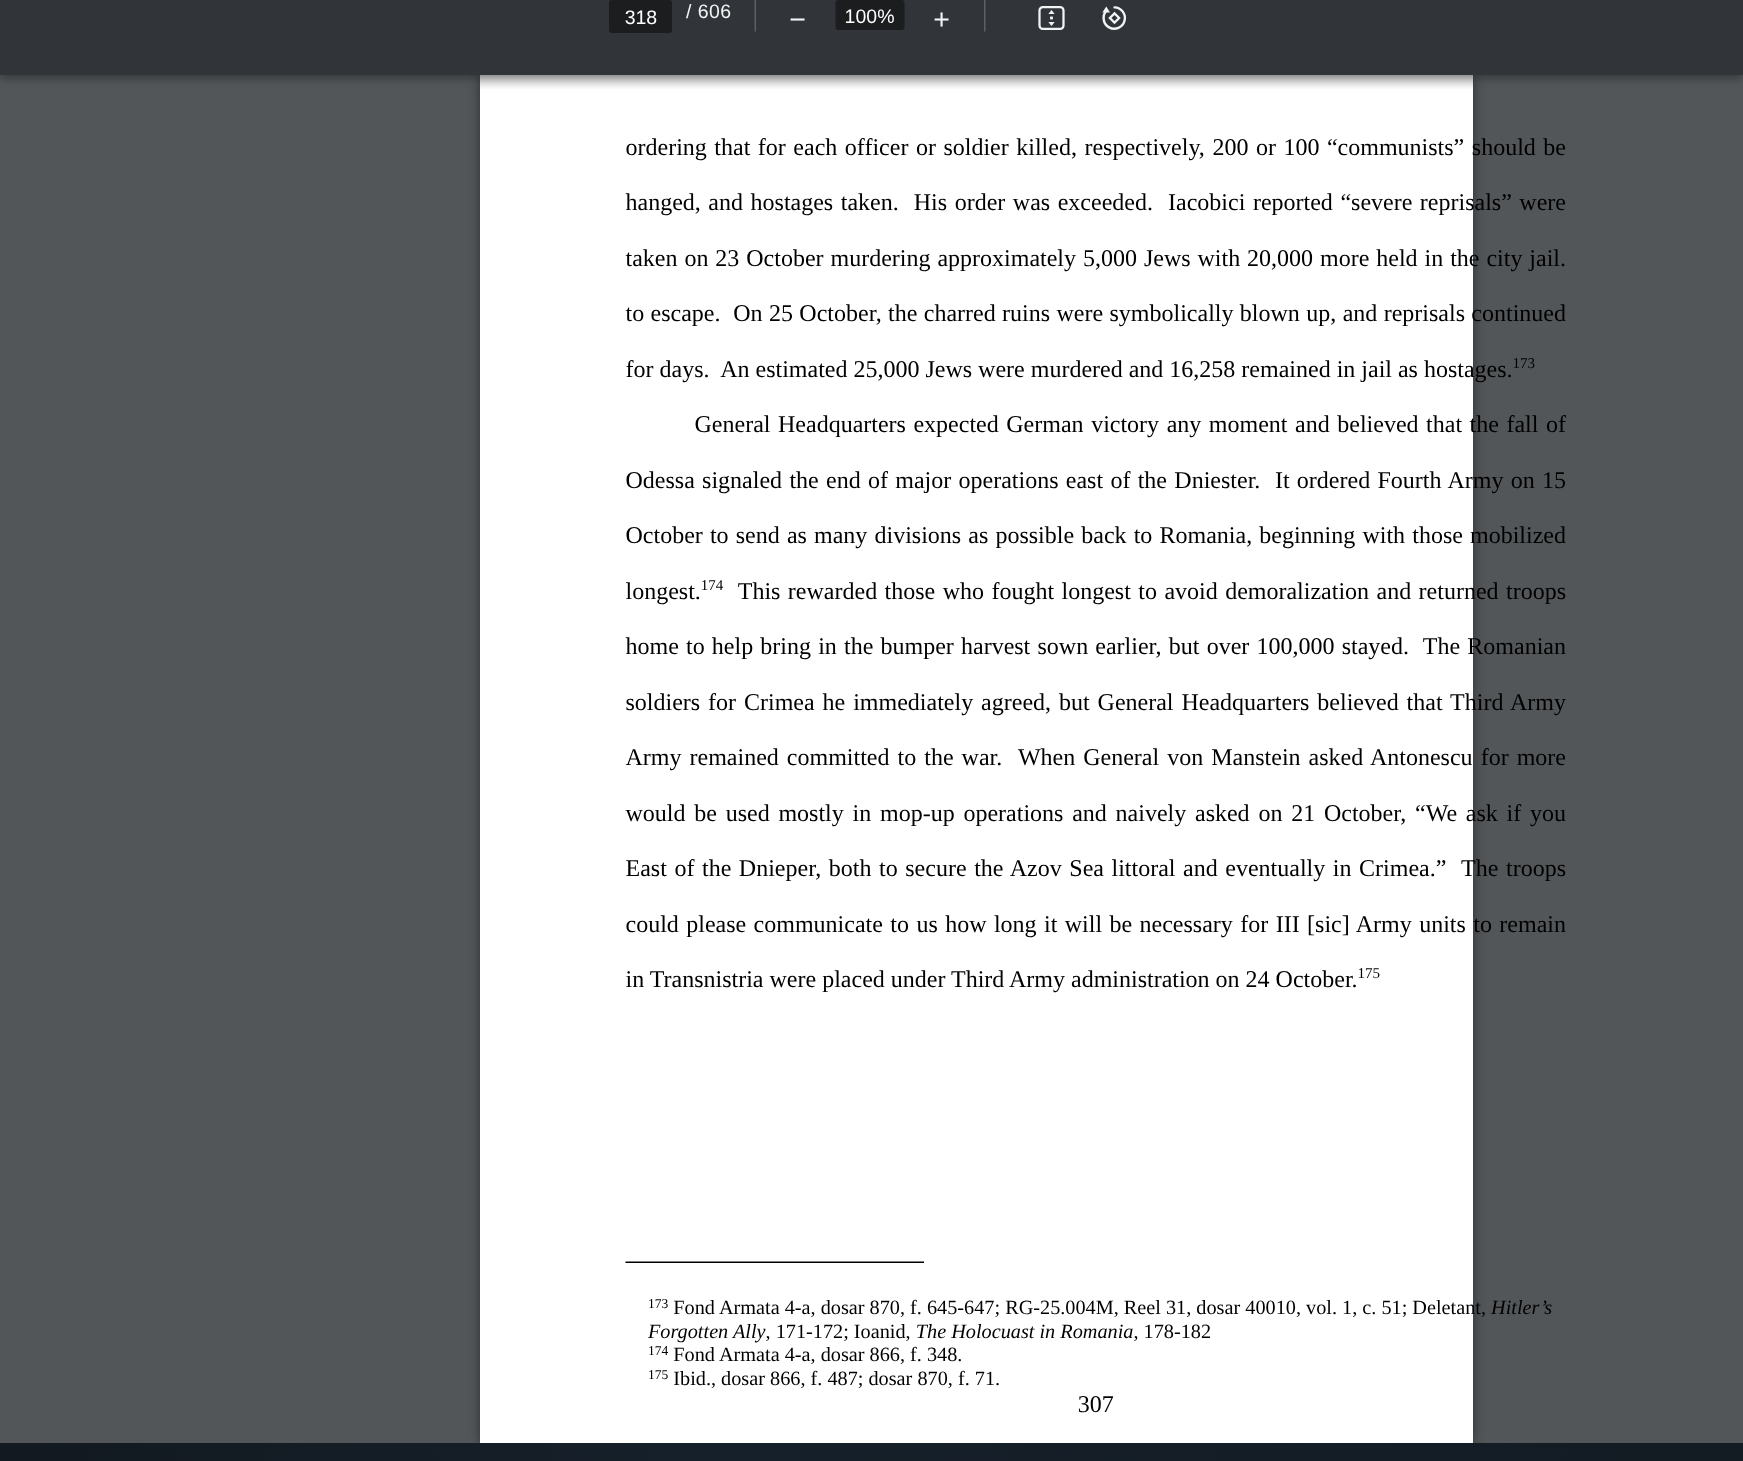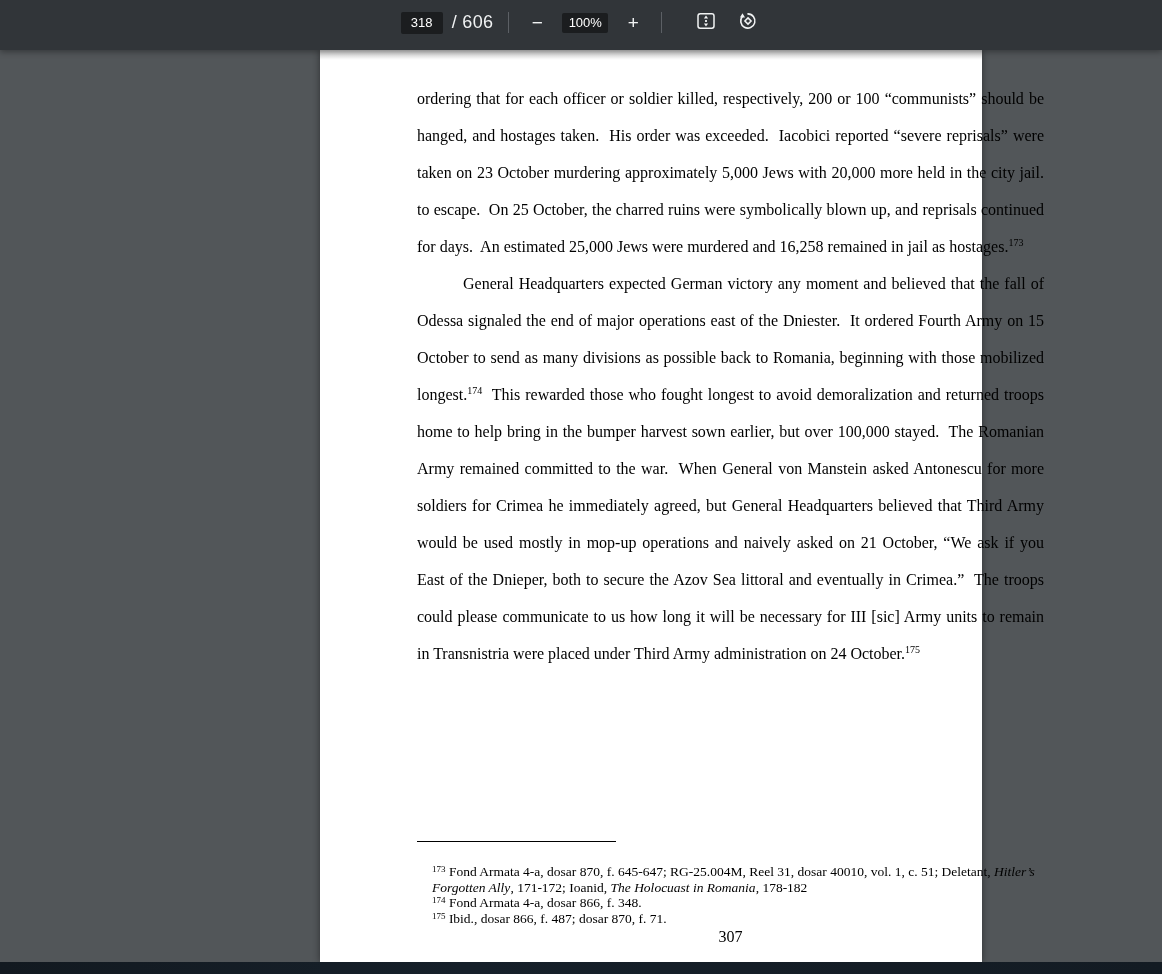--- a/index.html
+++ b/index.html
@@ -7,29 +7,29 @@
     width:1162px;height:974px;position:relative;overflow:hidden;
     background:#525659;font-family:"Liberation Sans",sans-serif;
   }
   
   .toolbar{
     position:absolute;left:0;top:0;width:1162px;height:50px;
     background:#313539;z-index:30;
     box-shadow:0 2px 6px rgba(0,0,0,0.35);
   }
   .toolbar-center{
-    display:flex;align-items:center;justify-content:center;
+    display:flex;justify-content:center;
     height:100%;padding-bottom:5px;box-sizing:border-box;padding-top:0;
   }
   .page-input{
     width:38px;height:20px;background:#1b1d1f;border:none;border-radius:2px;
     color:#ffffff;font-size:13px;text-align:center;
     font-family:"Liberation Sans",sans-serif;outline:none;
   }
-  .page-total{color:#f1f3f4;font-size:18px;margin-left:9px;letter-spacing:0.3px;}
+  .page-total{color:#f1f3f4;font-size:13px;margin-left:9px;letter-spacing:0.3px;}
   .tb-sep{width:1px;height:21px;background:#5c6065;margin:0 15px;}
   .tb-btn{
     background:transparent;border:none;color:#f1f3f4;cursor:pointer;
     width:26px;height:26px;display:flex;align-items:center;justify-content:center;
     padding:0;font-family:"Liberation Sans",sans-serif;
   }
   .glyph-btn{font-size:19px;line-height:19px;font-weight:400;}
   .zoom-box{
     min-width:46px;height:20px;background:#1b1d1f;border-radius:2px;border:none;
     color:#ffffff;font-size:13px;display:flex;align-items:center;justify-content:center;
@@ -114,22 +114,22 @@
         <div class="line just"><span>ordering that for each officer or soldier killed, respectively, 200 or 100 “communists” should be</span></div>
         <div class="line just"><span>hanged, and hostages taken.&nbsp; His order was exceeded.&nbsp; Iacobici reported “severe reprisals” were</span></div>
         <div class="line just"><span>taken on 23 October murdering approximately 5,000 Jews with 20,000 more held in the city jail.</span></div>
         <div class="line just"><span>to escape.&nbsp; On 25 October, the charred ruins were symbolically blown up, and reprisals continued</span></div>
         <div class="line"><span>for days.&nbsp; An estimated 25,000 Jews were murdered and 16,258 remained in jail as hostages.</span><span class="sup">173</span></div>
         <div class="line just" style="text-indent: 46px;"><span>General Headquarters expected German victory any moment and believed that the fall of</span></div>
         <div class="line just"><span>Odessa signaled the end of major operations east of the Dniester.&nbsp; It ordered Fourth Army on 15</span></div>
         <div class="line just"><span>October to send as many divisions as possible back to Romania, beginning with those mobilized</span></div>
         <div class="line just"><span>longest.</span><span class="sup">174</span><span>&nbsp; This rewarded those who fought longest to avoid demoralization and returned troops</span></div>
         <div class="line just"><span>home to help bring in the bumper harvest sown earlier, but over 100,000 stayed.&nbsp; The Romanian</span></div>
+        <div class="line just"><span>soldiers for Crimea he immediately agreed, but General Headquarters believed that Third Army</span></div>
         <div class="line just"><span>Army remained committed to the war.&nbsp; When General von Manstein asked Antonescu for more</span></div>
-        <div class="line just"><span>soldiers for Crimea he immediately agreed, but General Headquarters believed that Third Army</span></div>
         <div class="line just"><span>would be used mostly in mop-up operations and naively asked on 21 October, “We ask if you</span></div>
         <div class="line just"><span>East of the Dnieper, both to secure the Azov Sea littoral and eventually in Crimea.”&nbsp; The troops</span></div>
         <div class="line just"><span>could please communicate to us how long it will be necessary for III [sic] Army units to remain</span></div>
         <div class="line"><span>in Transnistria were placed under Third Army administration on 24 October.</span><span class="sup">175</span></div>
       </div>
     <div class="fn-rule"></div>
     <div class="footnotes">
         <div class="fn-line"><span class="sup">173</span><span> Fond Armata 4-a, dosar 870, f. 645-647; RG-25.004M, Reel 31, dosar 40010, vol. 1, c. 51; Deletant, </span><span class="it">Hitler’s</span></div>
         <div class="fn-line"><span class="it">Forgotten Ally</span><span>, 171-172; Ioanid, </span><span class="it">The Holocuast in Romania</span><span>, 178-182</span></div>
         <div class="fn-line"><span class="sup">174</span><span> Fond Armata 4-a, dosar 866, f. 348.</span></div>

